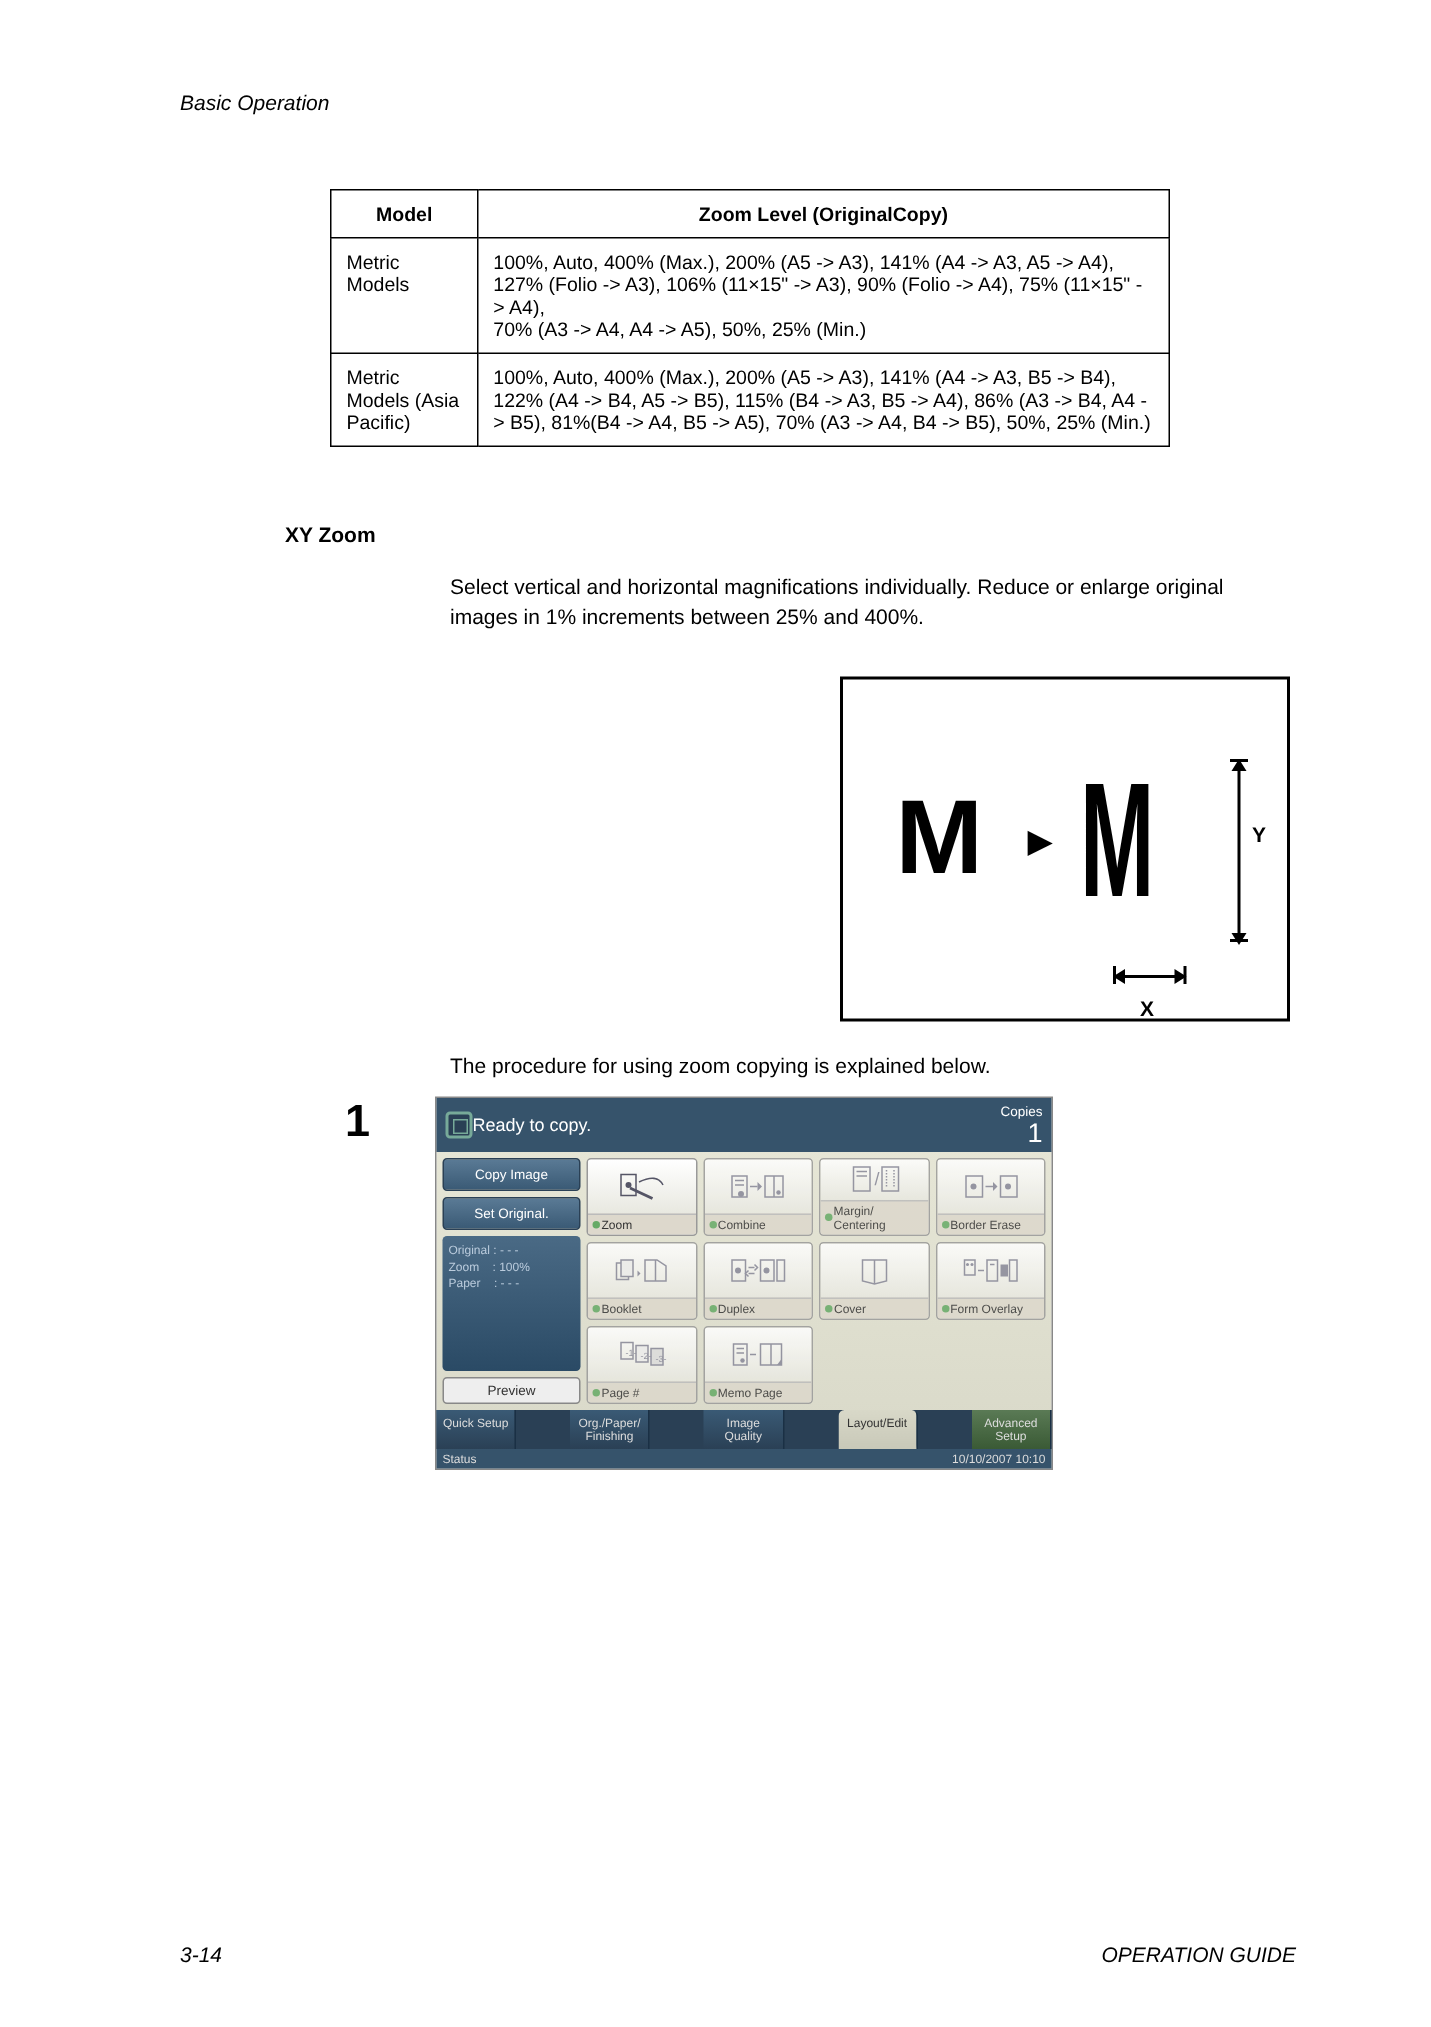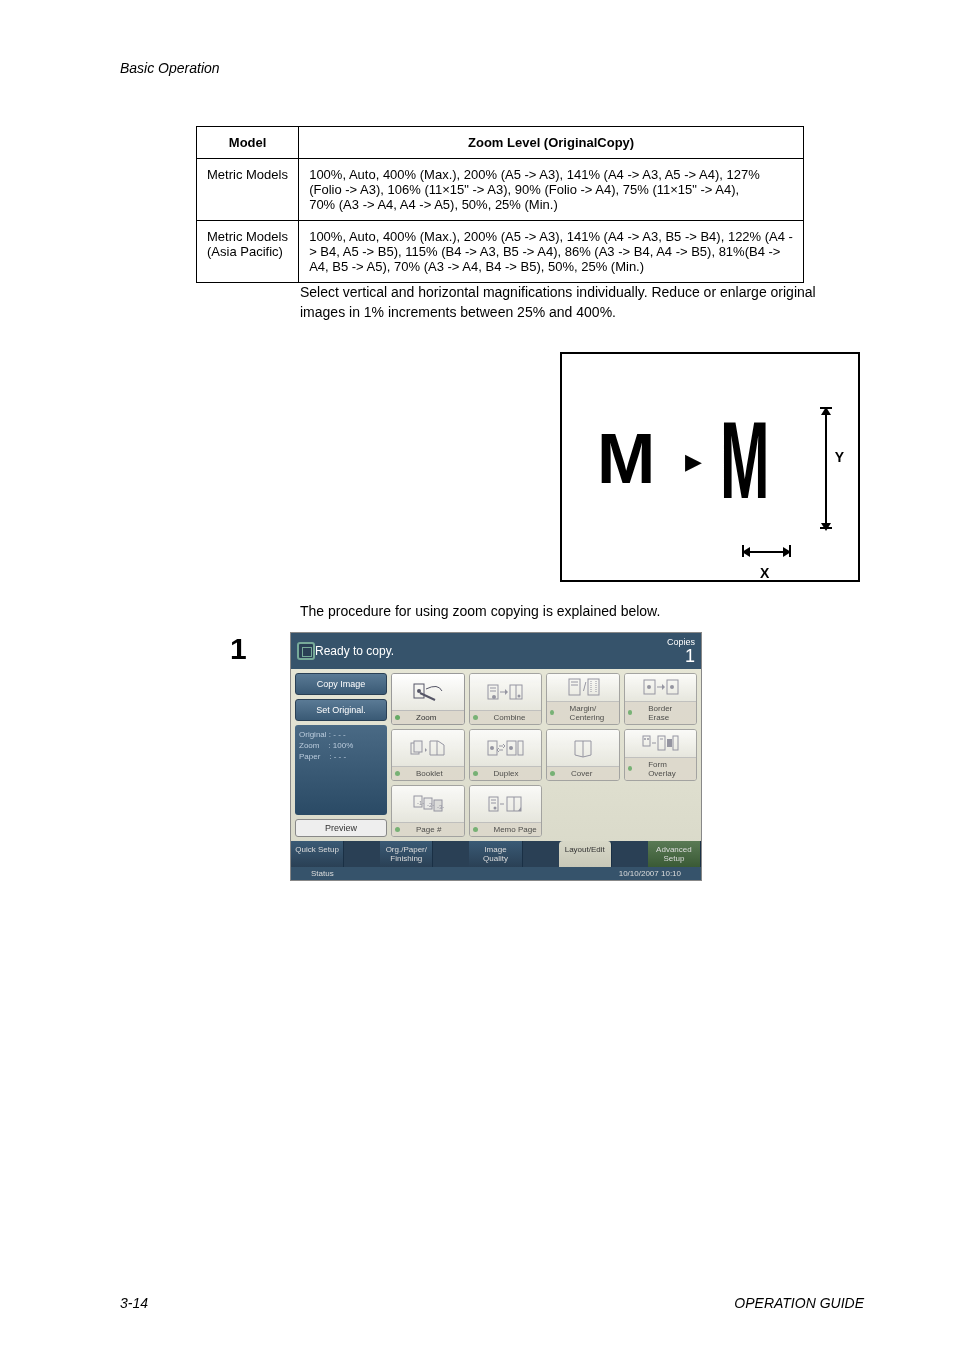--- a/index.html
+++ b/index.html
@@ -17,22 +17,22 @@
     position: relative;
     border-radius: 13px;
   }
   .header {
     font-style: italic;
     font-size: 14px;
     margin-bottom: 50px;
   }
   table.zoom-table {
     border-collapse: collapse;
-    width: 608px;
-    margin-left: 76px;
+    width: 560px;
+    margin-left: 100px;
     font-size: 13px;
   }
   table.zoom-table th, table.zoom-table td {
     border: 1px solid #000;
     padding: 8px 10px;
     vertical-align: top;
     text-align: left;
   }
   table.zoom-table th {
     text-align: center;
@@ -291,21 +291,21 @@
   }
   .opt-icon svg { width: 40px; height: 22px; }
   .opt-label {
     background: #ddd8cc;
     border-top: 1px solid #bbb;
     font-size: 8px;
     padding: 2px 3px;
     color: #333;
     display: flex;
     align-items: center;
-    gap: 16px;
+    gap: 1px;
   }
   .opt-label .dot {
     width: 5px; height: 5px; border-radius: 50%;
     background: #6a6; display: inline-block;
   }
   .panel-tabs {
     display: flex;
     background: #2a4055;
     padding: 0;
     gap: 36px;
@@ -326,21 +326,21 @@
     border-top-right-radius: 4px;
   }
   .tab.adv {
     background: linear-gradient(#5a7a55, #3a5a35);
     text-align: center;
   }
   .panel-status {
     background: #36536b;
     color: #ddd;
     font-size: 8px;
-    padding: 2px 20px;
+    padding: 2px 4px;
     display: flex;
     justify-content: space-between;
   }
 
   .footer {
     position: absolute;
     bottom: 40px;
     left: 120px;
     right: 90px;
     display: flex;
@@ -368,20 +368,21 @@
         <td style="white-space:pre-line">100%, Auto, 400% (Max.), 200% (A5 -&gt; A3), 141% (A4 -&gt; A3, A5 -&gt; A4), 127% (Folio -&gt; A3), 106% (11×15" -&gt; A3), 90% (Folio -&gt; A4), 75% (11×15" -&gt; A4),
 70% (A3 -&gt; A4, A4 -&gt; A5), 50%, 25% (Min.)</td>
       </tr>
       <tr>
         <td>Metric Models (Asia Pacific)</td>
         <td>100%, Auto, 400% (Max.), 200% (A5 -&gt; A3), 141% (A4 -&gt; A3, B5 -&gt; B4), 122% (A4 -&gt; B4, A5 -&gt; B5), 115% (B4 -&gt; A3, B5 -&gt; A4), 86% (A3 -&gt; B4, A4 -&gt; B5), 81%(B4 -&gt; A4, B5 -&gt; A5), 70% (A3 -&gt; A4, B4 -&gt; B5), 50%, 25% (Min.)</td>
       </tr>
     </tbody>
   </table>
 
+  <div class="section-heading">XY Zoom</div>
 
   <div class="body-text">Select vertical and horizontal magnifications individually. Reduce or enlarge original images in 1% increments between 25% and 400%.</div>
 
   <div class="xy-diagram">
     <div class="m-left">M</div>
     <div class="arrow-right">▶</div>
     <div class="m-right-box">
       <div class="m-right">M</div>
       <div class="y-tick-top"></div>
       <div class="y-arrow-line"></div>

